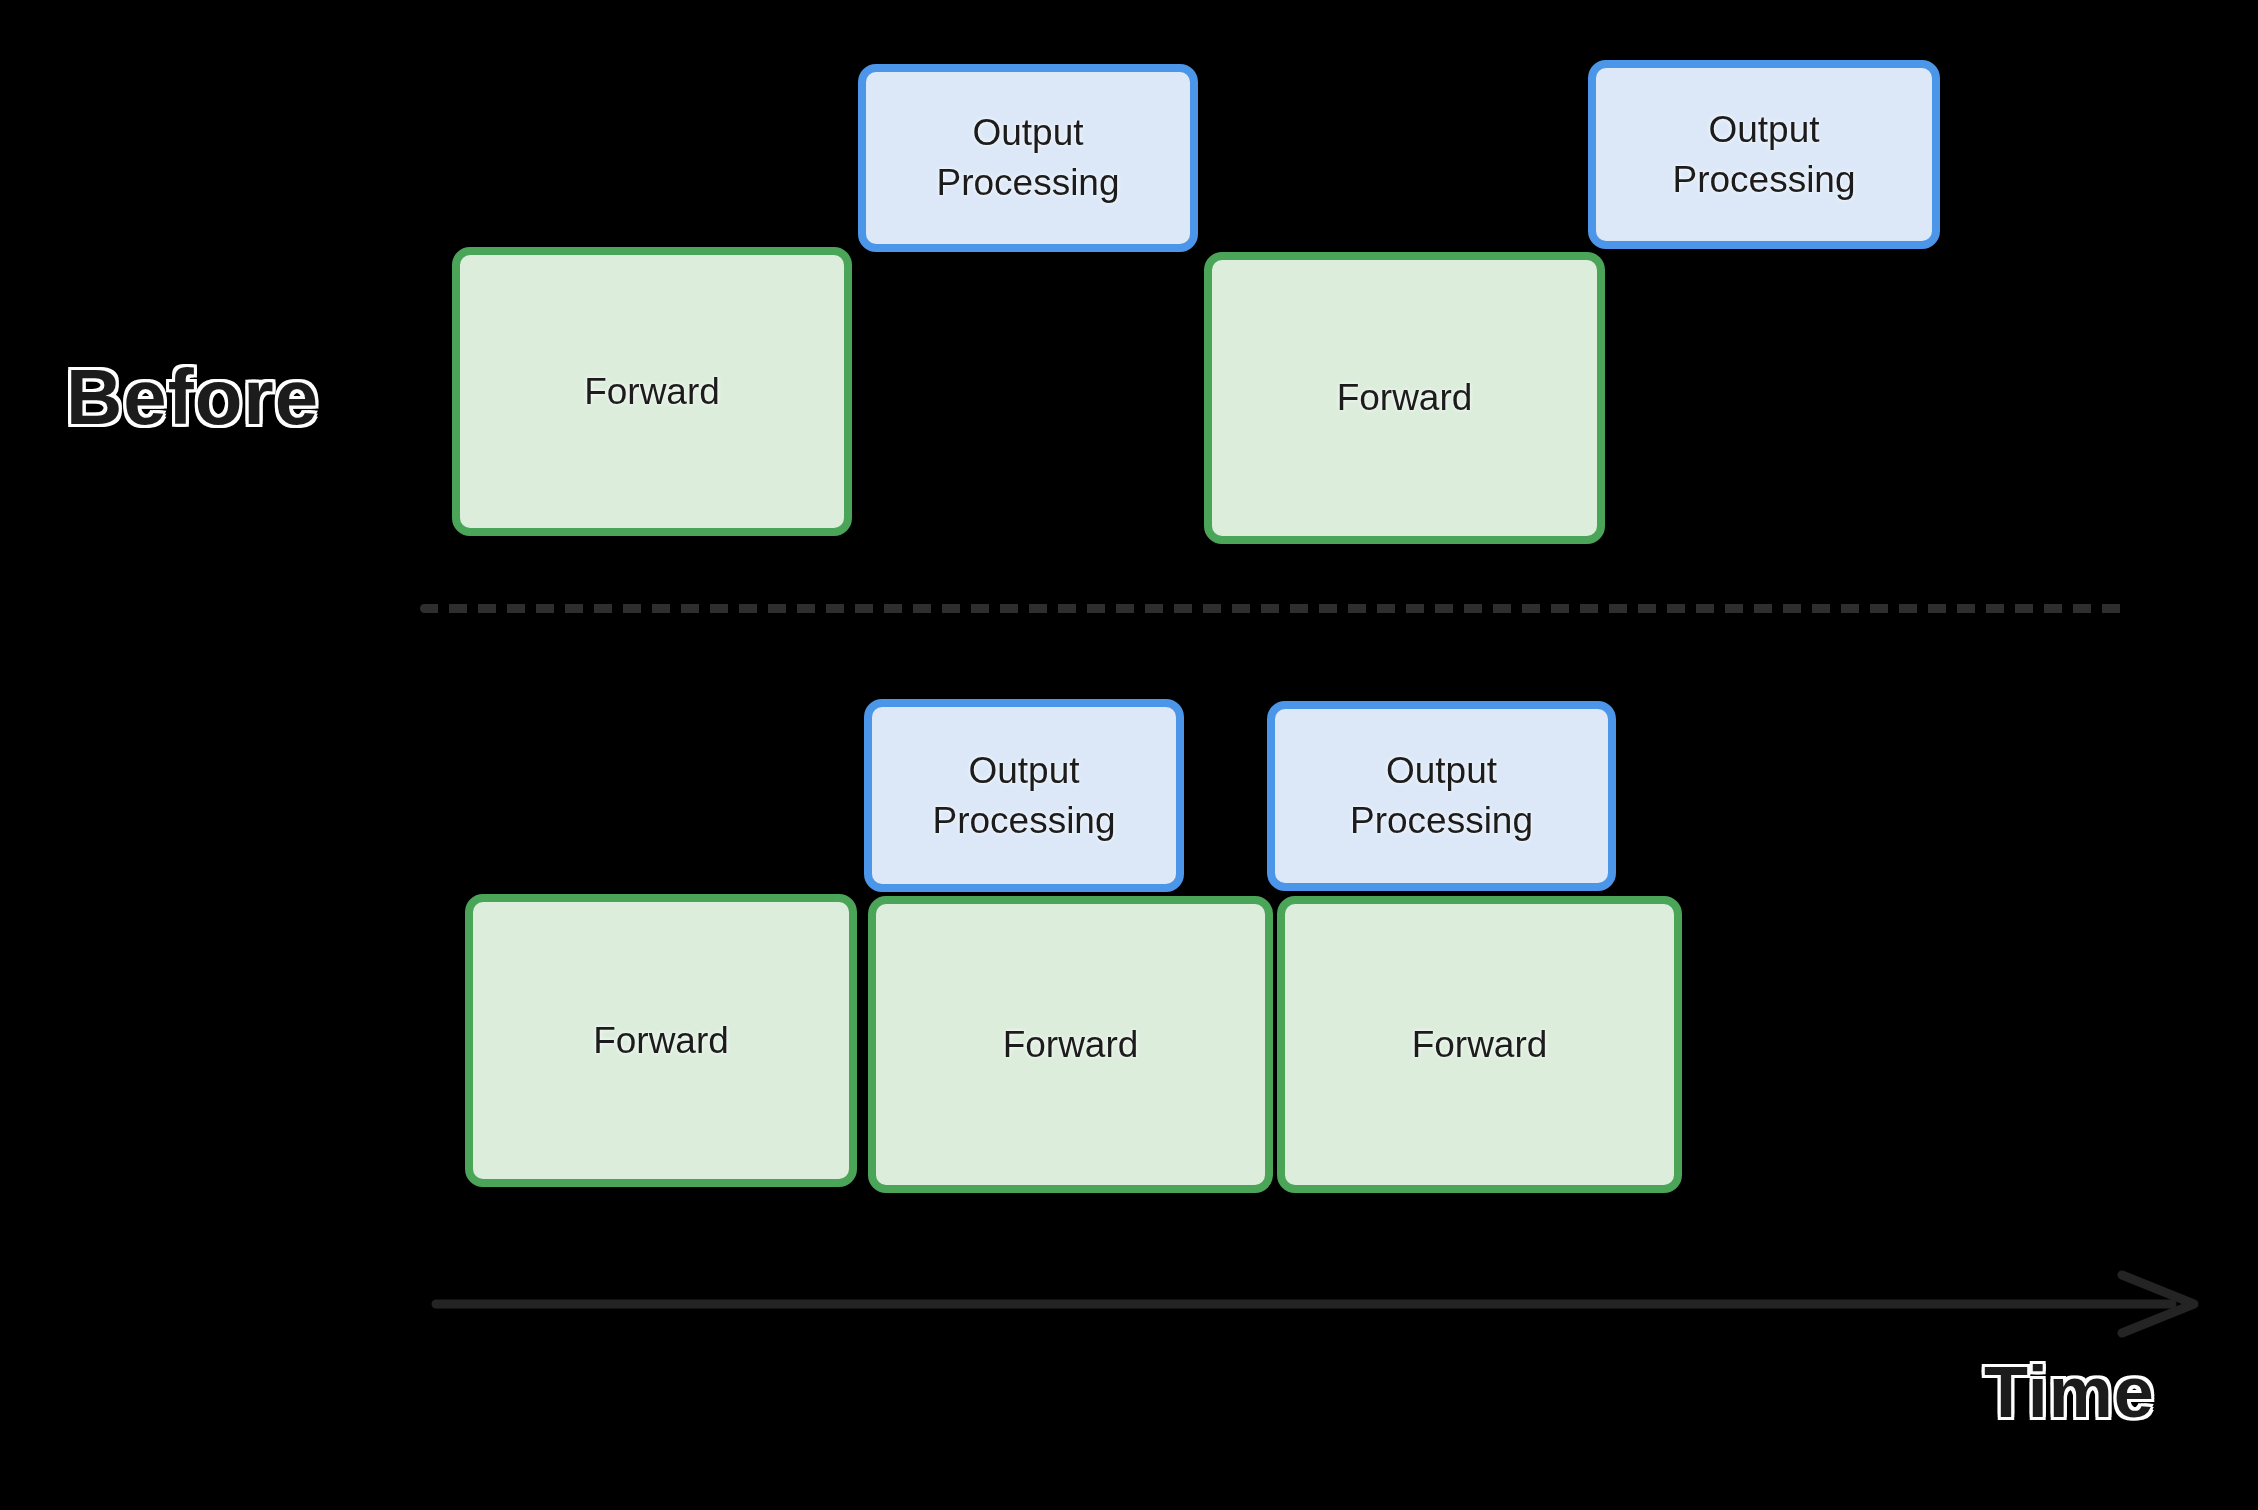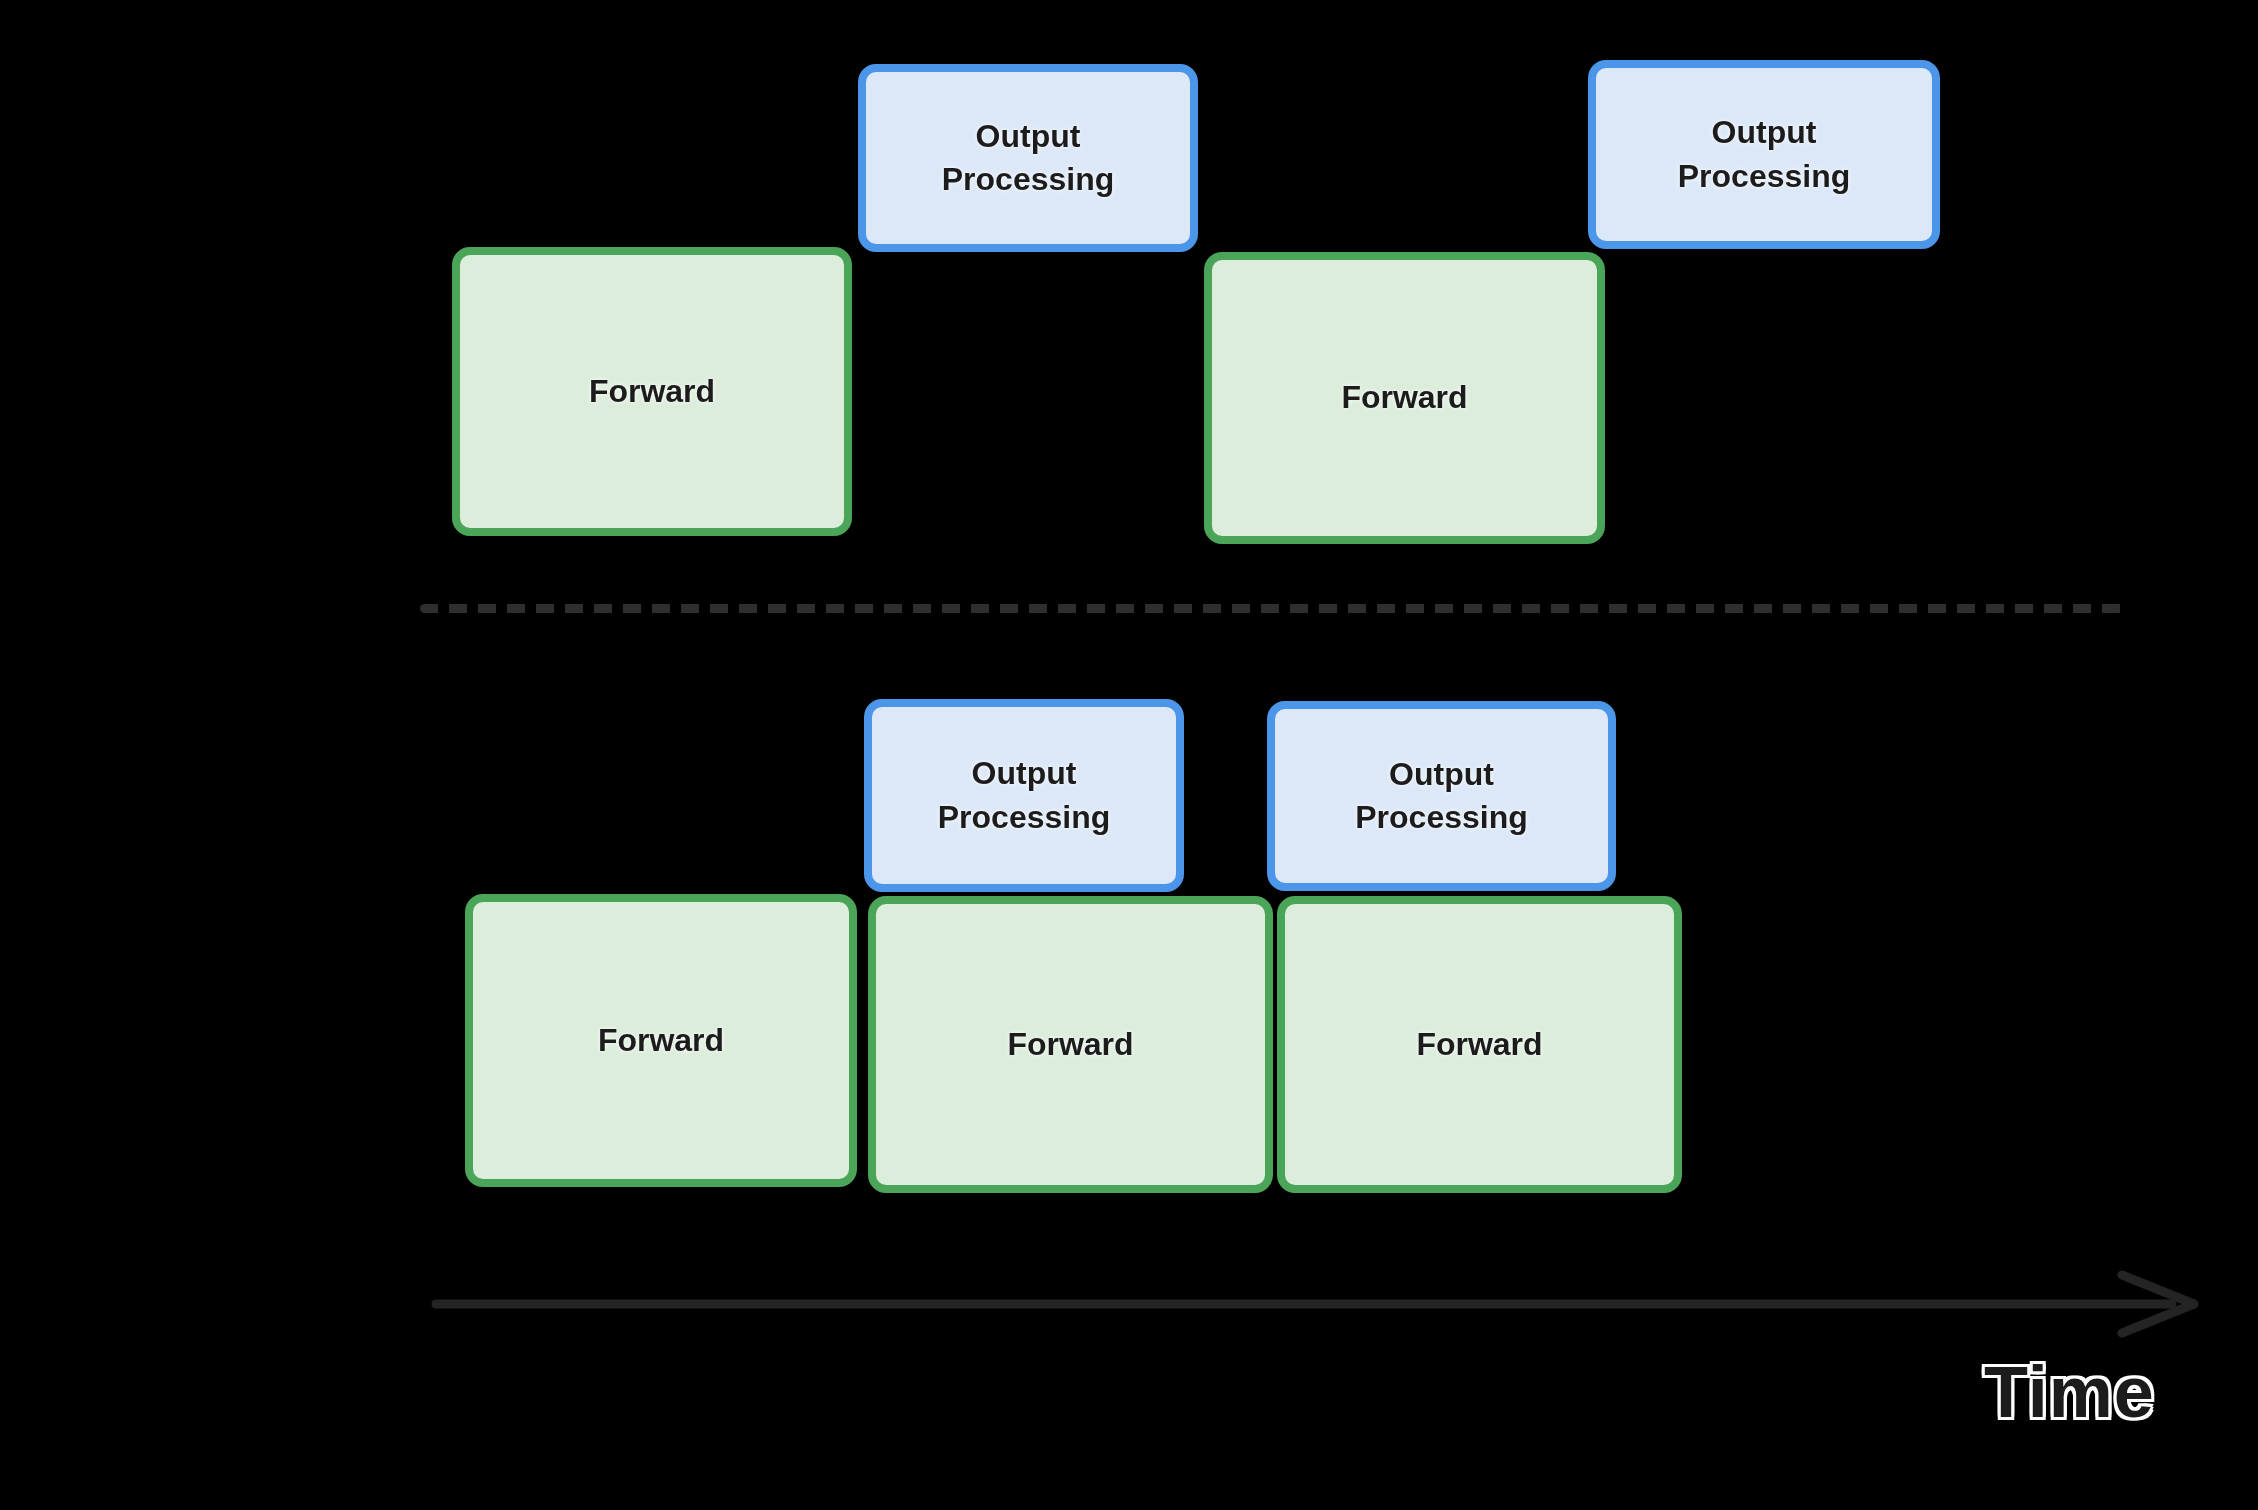--- a/index.html
+++ b/index.html
@@ -35,22 +35,22 @@
   .box {
     position: absolute;
     box-sizing: border-box;
     border-radius: 18px;
     display: flex;
     align-items: center;
     justify-content: center;
     text-align: center;
   }
   .box .box-label {
-    font-size: 32px;
-    font-weight: 700;
+    font-size: 37px;
+    font-weight: 400;
     line-height: 1.35;
     color: var(--text-dark, #1c1c1c);
     padding: 0 26px;
     text-shadow:
       0 0 5px rgba(255,255,255,0.85),
       0 0 2px rgba(255,255,255,0.6);
   }
   .box.forward {
     background: var(--forward-fill, #dceddc);
     border: 8px solid var(--forward-border, #4aa558);
@@ -106,20 +106,21 @@
   #a-op2  { left: 1267px; top: 701px; width: 349px; height: 190px; }
   #a-fwd1 { left: 465px;  top: 894px; width: 392px; height: 293px; }
   #a-fwd2 { left: 868px;  top: 896px; width: 405px; height: 297px; }
   #a-fwd3 { left: 1277px; top: 896px; width: 405px; height: 297px; }
 </style>
 </head>
 <body>
 
 <div class="canvas">
 
+  <div id="label-before" class="row-label">Before</div>
 
   <div id="b-fwd1" class="box forward">
     <span class="box-label">Forward</span>
   </div>
 
   <div id="b-op1" class="box output">
     <span class="box-label">Output Processing</span>
   </div>
 
   <div id="b-fwd2" class="box forward">

